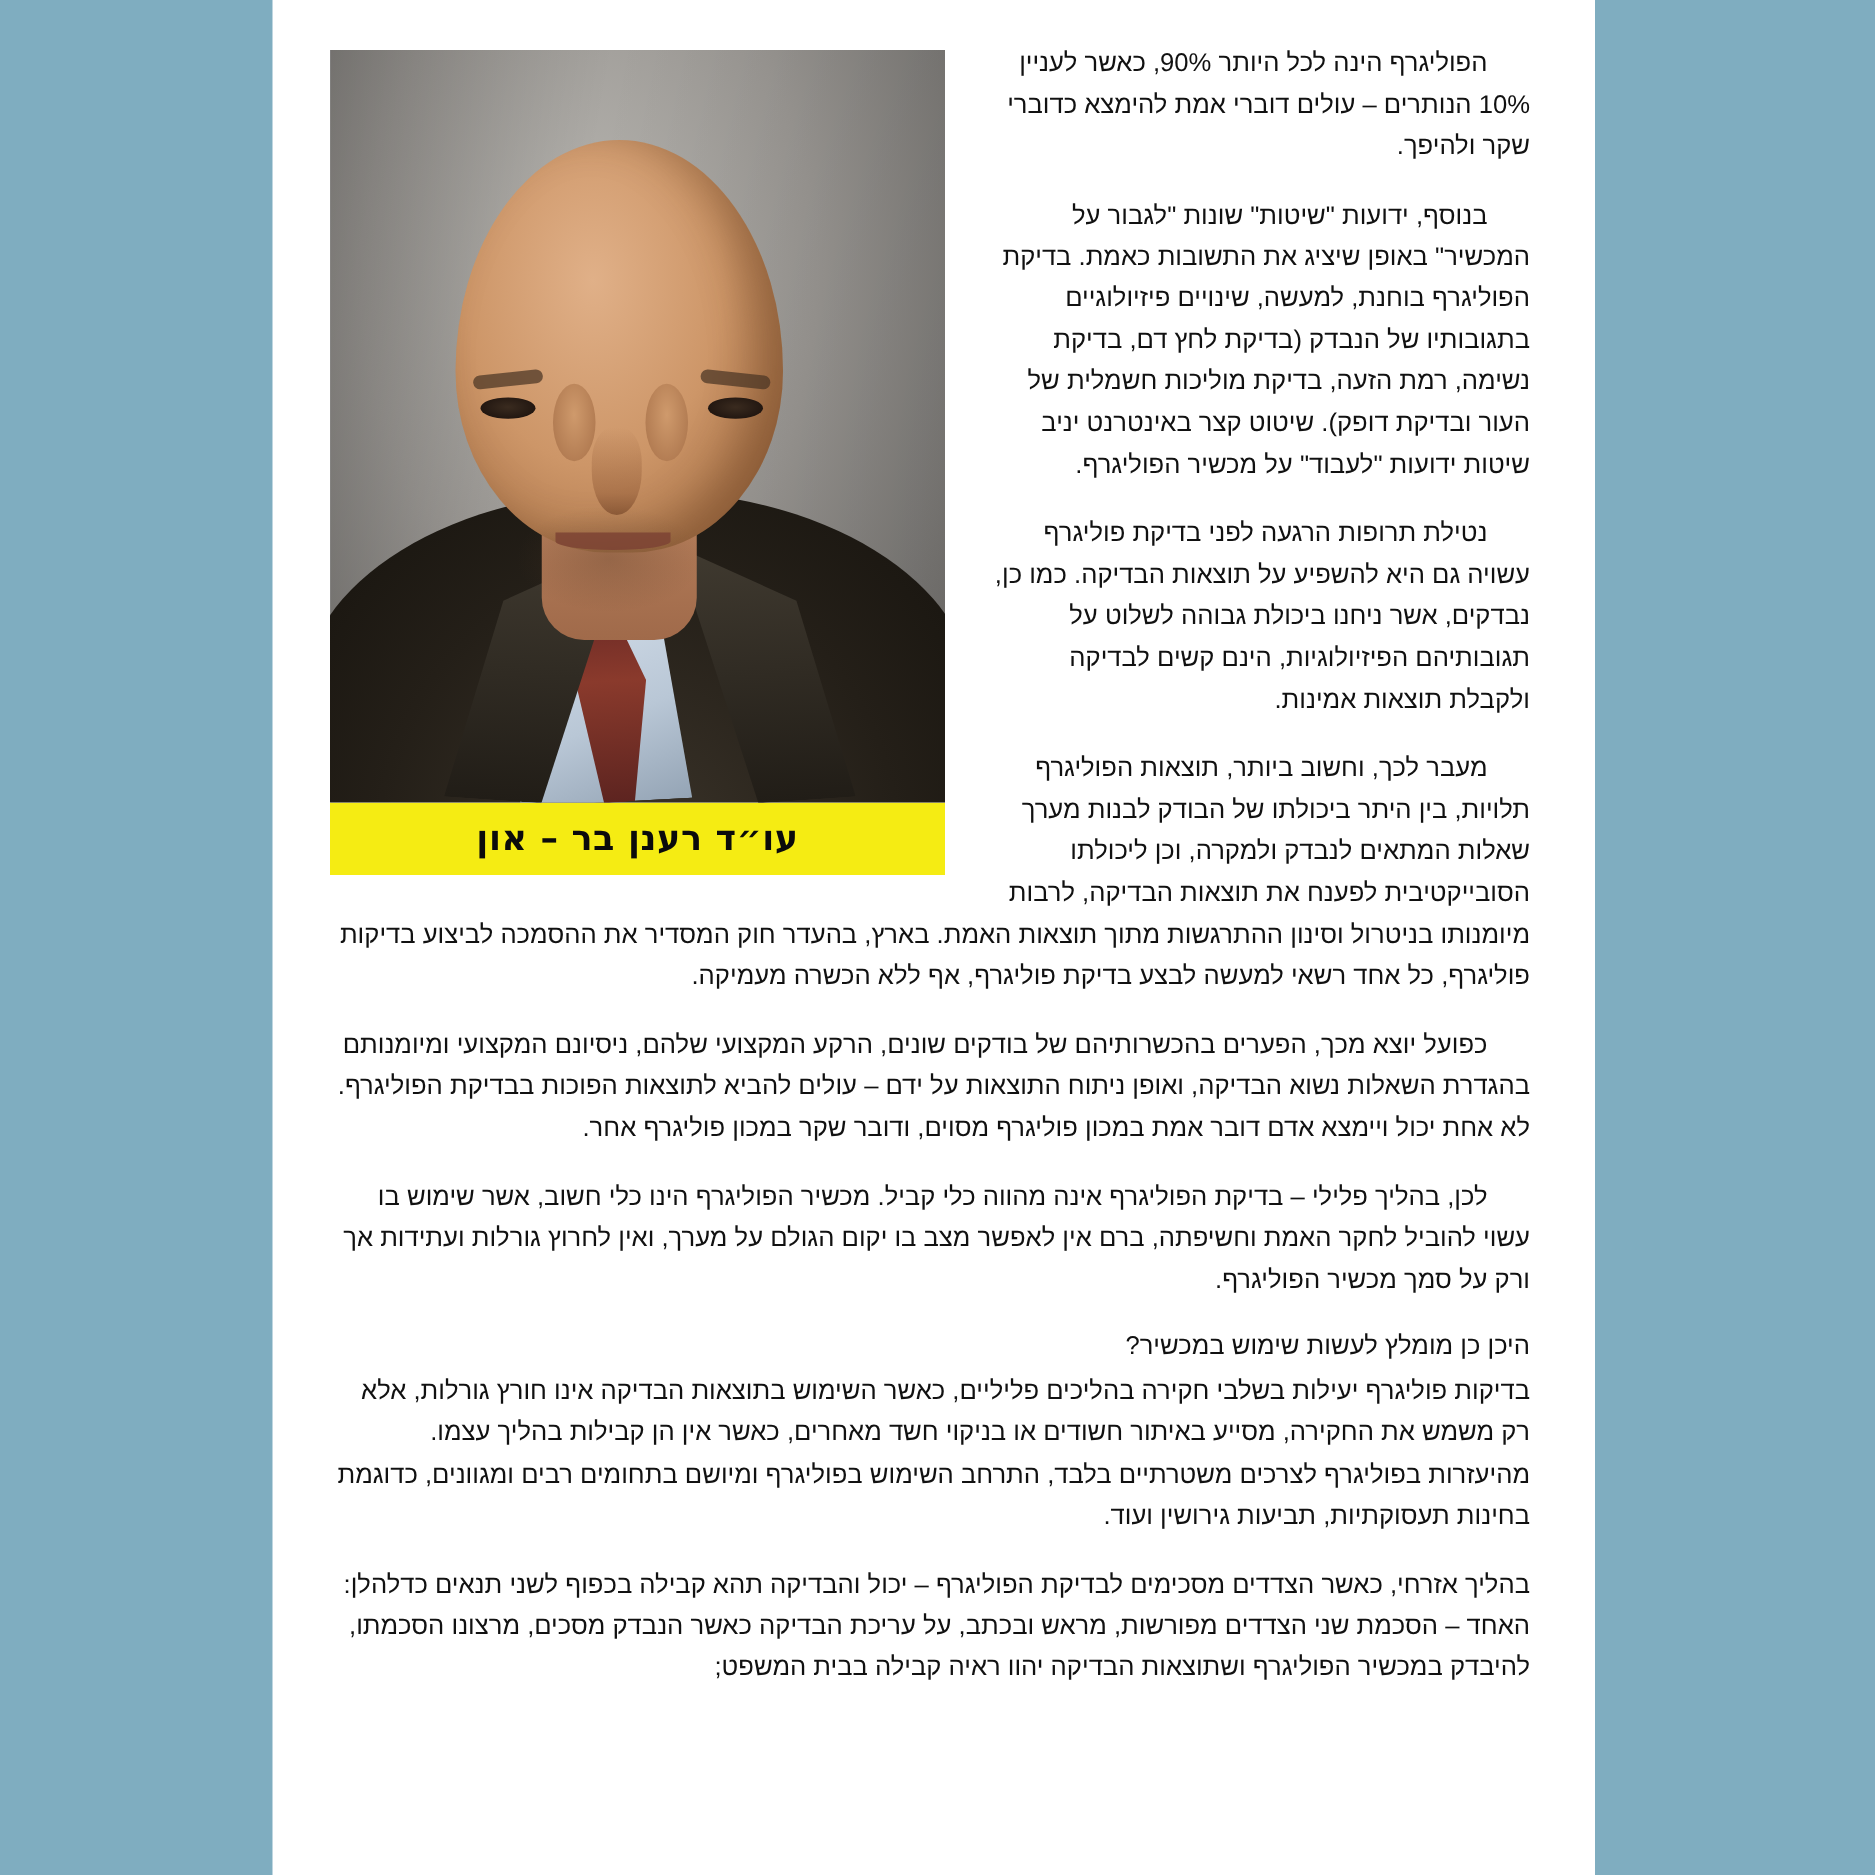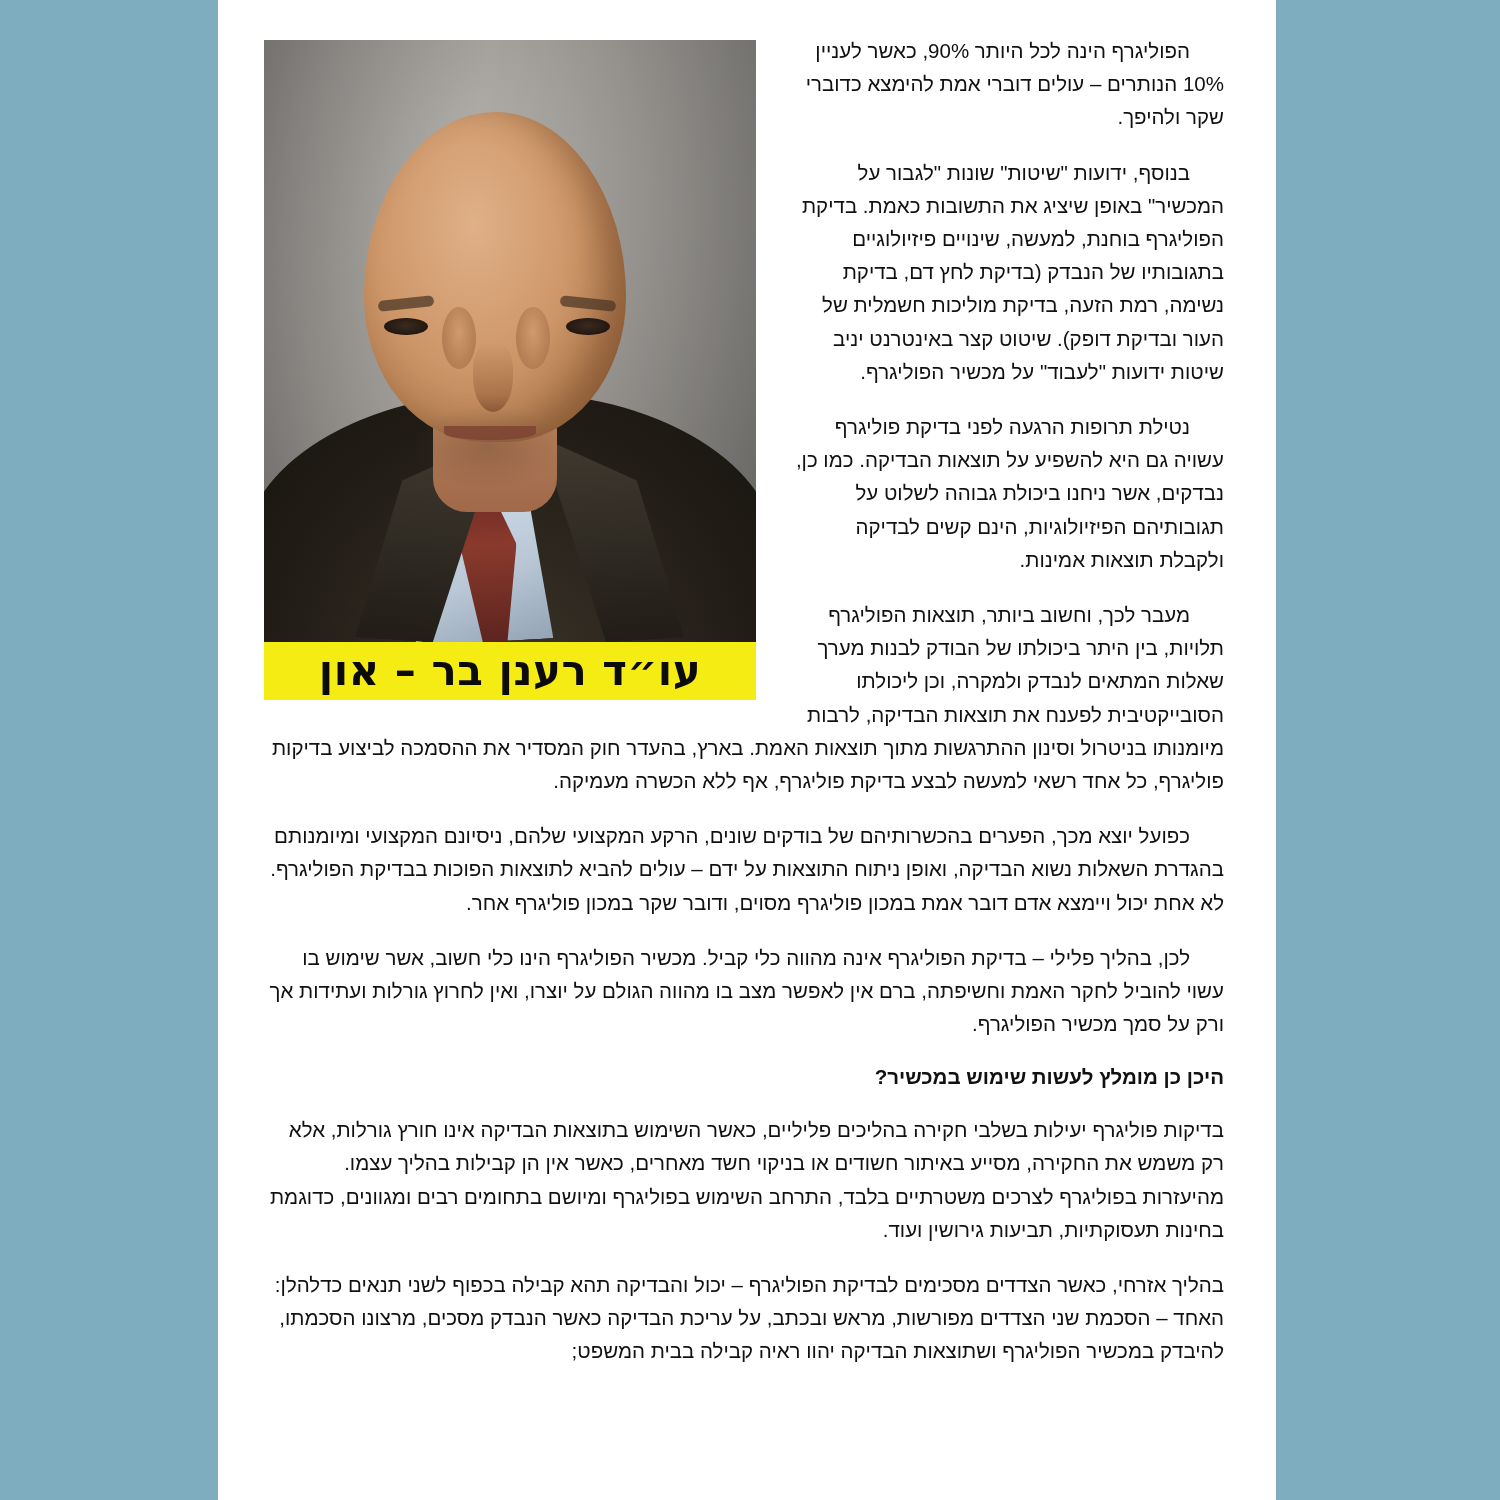--- a/index.html
+++ b/index.html
@@ -32,23 +32,23 @@
     color: #111111;
   }
   p {
     margin: 0 0 22px 0;
     text-indent: 34px;
   }
   p.noindent {
     text-indent: 0;
   }
   h2.subhead {
-    margin: 0 0 20px 0;
+    margin: 0 0 3px 0;
     font-size: 20.5px;
-    font-weight: bold;
+    font-weight: normal;
     text-indent: 0;
     line-height: 1.5;
   }
   
   .portrait-wrap {
     float: left;
     width: 492px;
     margin: 6px 36px 10px 0;
     shape-margin: 10px;
   }
@@ -207,21 +207,21 @@
     background: radial-gradient(ellipse at 50% 50%, rgba(90,60,40,0.28) 0%, rgba(90,60,40,0) 70%);
     border-radius: 50%;
   }
   .caption {
     width: 492px;
     height: 58px;
     background: #f5ec13;
     display: flex;
     align-items: center;
     justify-content: center;
-    font-size: 42px;
+    font-size: 28px;
     font-weight: bold;
     color: #0b0b0b;
     letter-spacing: 0.5px;
     font-family: "DejaVu Sans", sans-serif;
   }
   .clearfix::after {
     content: "";
     display: block;
     clear: both;
   }
@@ -254,21 +254,21 @@
         </div>
       </div>
       <div class="caption">עו״ד רענן בר – און</div>
     </div>
 
     <p>הפוליגרף הינה לכל היותר 90%, כאשר לעניין 10% הנותרים – עולים דוברי אמת להימצא כדוברי שקר ולהיפך.</p>
     <p>בנוסף, ידועות "שיטות" שונות "לגבור על המכשיר" באופן שיציג את התשובות כאמת. בדיקת הפוליגרף בוחנת, למעשה, שינויים פיזיולוגיים בתגובותיו של הנבדק (בדיקת לחץ דם, בדיקת נשימה, רמת הזעה, בדיקת מוליכות חשמלית של העור ובדיקת דופק). שיטוט קצר באינטרנט יניב שיטות ידועות "לעבוד" על מכשיר הפוליגרף.</p>
     <p>נטילת תרופות הרגעה לפני בדיקת פוליגרף עשויה גם היא להשפיע על תוצאות הבדיקה. כמו כן, נבדקים, אשר ניחנו ביכולת גבוהה לשלוט על תגובותיהם הפיזיולוגיות, הינם קשים לבדיקה ולקבלת תוצאות אמינות.</p>
     <p>מעבר לכך, וחשוב ביותר, תוצאות הפוליגרף תלויות, בין היתר ביכולתו של הבודק לבנות מערך שאלות המתאים לנבדק ולמקרה, וכן ליכולתו הסובייקטיבית לפענח את תוצאות הבדיקה, לרבות מיומנותו בניטרול וסינון ההתרגשות מתוך תוצאות האמת. בארץ, בהעדר חוק המסדיר את ההסמכה לביצוע בדיקות פוליגרף, כל אחד רשאי למעשה לבצע בדיקת פוליגרף, אף ללא הכשרה מעמיקה.</p>
     <p>כפועל יוצא מכך, הפערים בהכשרותיהם של בודקים שונים, הרקע המקצועי שלהם, ניסיונם המקצועי ומיומנותם בהגדרת השאלות נשוא הבדיקה, ואופן ניתוח התוצאות על ידם – עולים להביא לתוצאות הפוכות בבדיקת הפוליגרף. לא אחת יכול ויימצא אדם דובר אמת במכון פוליגרף מסוים, ודובר שקר במכון פוליגרף אחר.</p>
-    <p>לכן, בהליך פלילי – בדיקת הפוליגרף אינה מהווה כלי קביל. מכשיר הפוליגרף הינו כלי חשוב, אשר שימוש בו עשוי להוביל לחקר האמת וחשיפתה, ברם אין לאפשר מצב בו מהווה הגולם על יוצרו, ואין לחרוץ גורלות ועתידות אך ורק על סמך מכשיר הפוליגרף.</p>
+    <p>לכן, בהליך פלילי – בדיקת הפוליגרף אינה מהווה כלי קביל. מכשיר הפוליגרף הינו כלי חשוב, אשר שימוש בו עשוי להוביל לחקר האמת וחשיפתה, ברם אין לאפשר מצב בו יקום הגולם על מערך, ואין לחרוץ גורלות ועתידות אך ורק על סמך מכשיר הפוליגרף.</p>
 
     <h2 class="subhead">היכן כן מומלץ לעשות שימוש במכשיר?</h2>
 
     <p class="noindent">בדיקות פוליגרף יעילות בשלבי חקירה בהליכים פליליים, כאשר השימוש בתוצאות הבדיקה אינו חורץ גורלות, אלא רק משמש את החקירה, מסייע באיתור חשודים או בניקוי חשד מאחרים, כאשר אין הן קבילות בהליך עצמו. מהיעזרות בפוליגרף לצרכים משטרתיים בלבד, התרחב השימוש בפוליגרף ומיושם בתחומים רבים ומגוונים, כדוגמת בחינות תעסוקתיות, תביעות גירושין ועוד.</p>
     <p class="noindent">בהליך אזרחי, כאשר הצדדים מסכימים לבדיקת הפוליגרף – יכול והבדיקה תהא קבילה בכפוף לשני תנאים כדלהלן: האחד – הסכמת שני הצדדים מפורשות, מראש ובכתב, על עריכת הבדיקה כאשר הנבדק מסכים, מרצונו הסכמתו, להיבדק במכשיר הפוליגרף ושתוצאות הבדיקה יהוו ראיה קבילה בבית המשפט;</p>
 
   </div>
 </div>
 
 </body></html>

